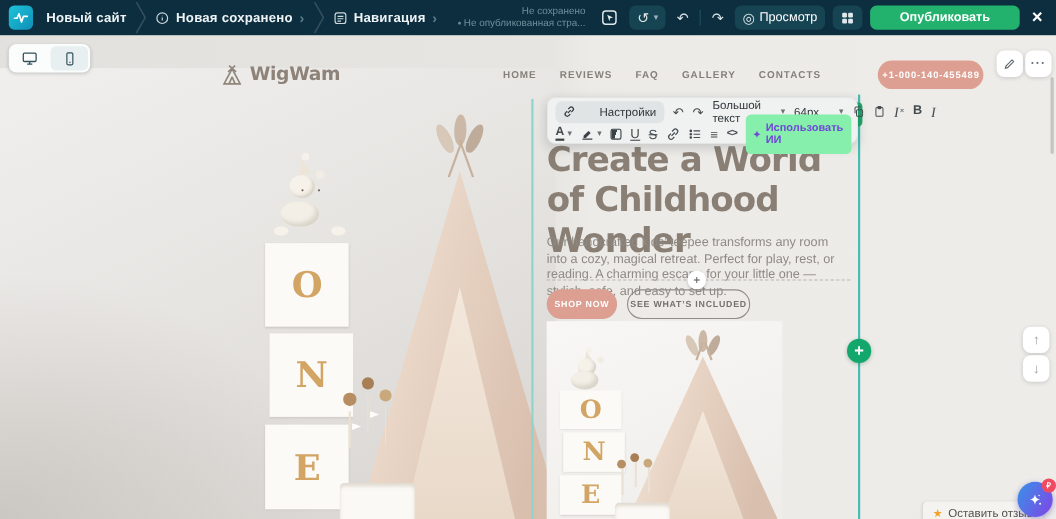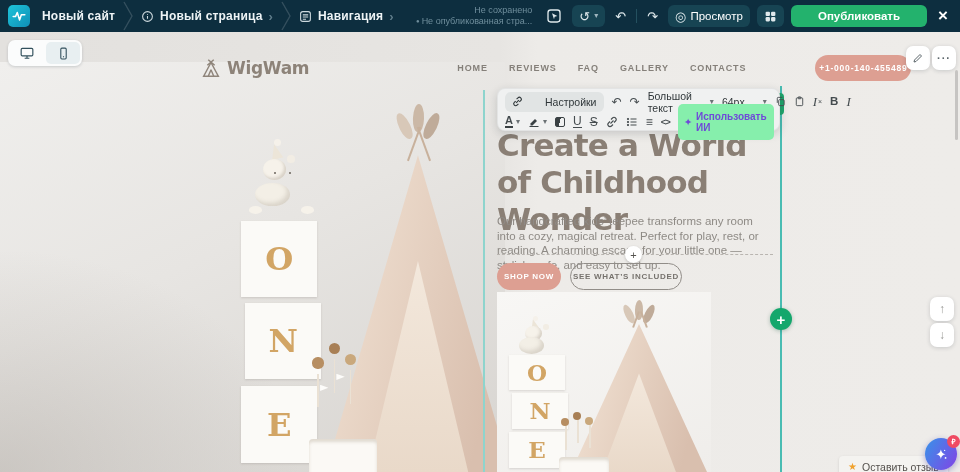--- a/index.html
+++ b/index.html
@@ -35,21 +35,21 @@
     background:linear-gradient(155deg,#f0efed 0%,#e7e5e2 45%,#d7d4d0 100%); }
   #hero-shade::after { content:""; position:absolute; left:0; bottom:0; width:60%; height:55%;
     background:radial-gradient(ellipse at 0% 100%, rgba(160,153,146,.35), transparent 70%); }
 
   
   #site-header { left:0; top:16px; width:960px; height:40px; display:flex; align-items:center; }
   .brand { margin-left:200px; display:flex; align-items:center; gap:5px; color:#8d8379; }
   .brand-name { font-family:"DejaVu Sans", sans-serif; font-weight:bold; font-size:17px; letter-spacing:-.3px; }
   .nav { display:flex; gap:21px; margin-left:148px; }
   .nav span { font-size:9px; font-weight:bold; letter-spacing:.9px; color:#85807a; cursor:pointer; }
-  .phone-pill { margin-left:69px; width:96px; height:26px; border-radius:14px; background:#dd9f92; color:#fff;
+  .phone-pill { margin-left:52px; width:96px; height:26px; border-radius:14px; background:#dd9f92; color:#fff;
     display:flex; align-items:center; justify-content:center; font-size:8.5px; font-weight:bold; letter-spacing:.8px; cursor:pointer; }
 
   
   #device-toggle { left:8px; top:8px; width:74px; height:26px; background:#fbfcfc; border-radius:7px;
     box-shadow:0 1px 3px rgba(20,40,50,.18); display:flex; align-items:center; padding:2px; gap:2px; }
   .dev-btn { width:34px; height:22px; border-radius:5px; display:flex; align-items:center; justify-content:center; color:#32505c; cursor:pointer; }
   .dev-btn.active { background:#e8eff1; }
 
   
   .wbtn { width:24px; height:24px; background:#fff; border-radius:7px; box-shadow:0 1px 4px rgba(30,40,50,.18);
@@ -170,21 +170,21 @@
     <span class="crumb-label">Новый сайт</span>
     <svg class="crumb-sep" viewBox="0 0 14 32">
         <polyline points="3,2 11,16 3,30" fill="none" stroke="rgba(255,255,255,.16)" stroke-width="1.4"></polyline>
       </svg>
     <span class="crumb-ico">
       <svg width="13" height="13" viewBox="0 0 24 24" fill="none" stroke="#cdd9de" stroke-width="2">
           <circle cx="12" cy="12" r="9"></circle>
           <path d="M12 8 v1 M12 11 v5"></path>
         </svg>
     </span>
-    <span class="crumb-label">Новый страница</span>
+    <span class="crumb-label">Новая сохранено</span>
     <span class="chev-sm">›</span>
     <svg class="crumb-sep" viewBox="0 0 14 32">
         <polyline points="3,2 11,16 3,30" fill="none" stroke="rgba(255,255,255,.16)" stroke-width="1.4"></polyline>
       </svg>
     <span class="crumb-ico">
       <svg width="13" height="13" viewBox="0 0 24 24" fill="none" stroke="#cdd9de" stroke-width="2">
           <rect x="3" y="3" width="18" height="18" rx="4"></rect>
           <path d="M7 9 h10 M7 13 h10 M7 17 h6"></path>
         </svg>
     </span>

